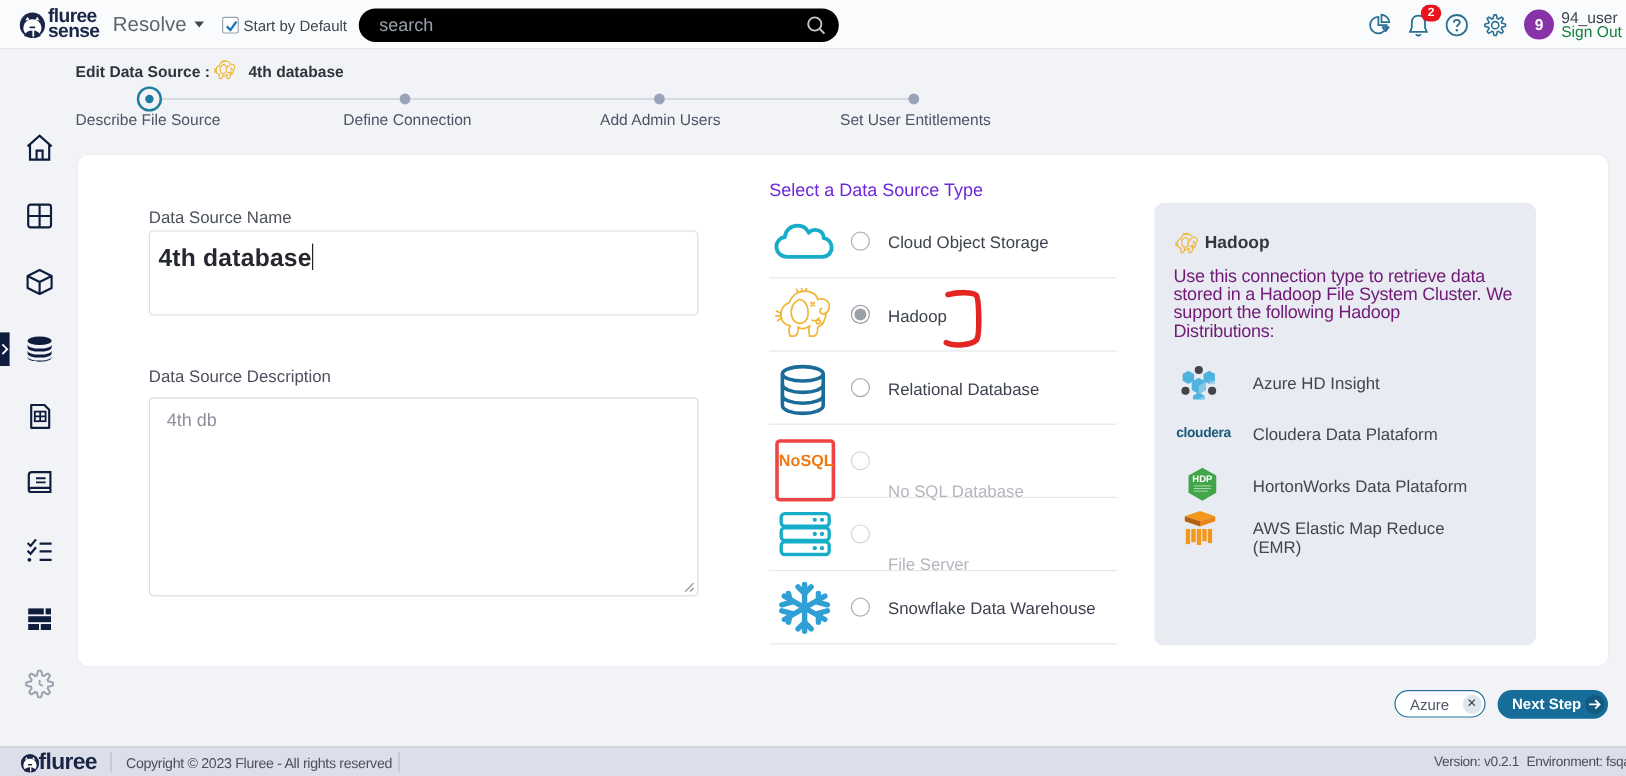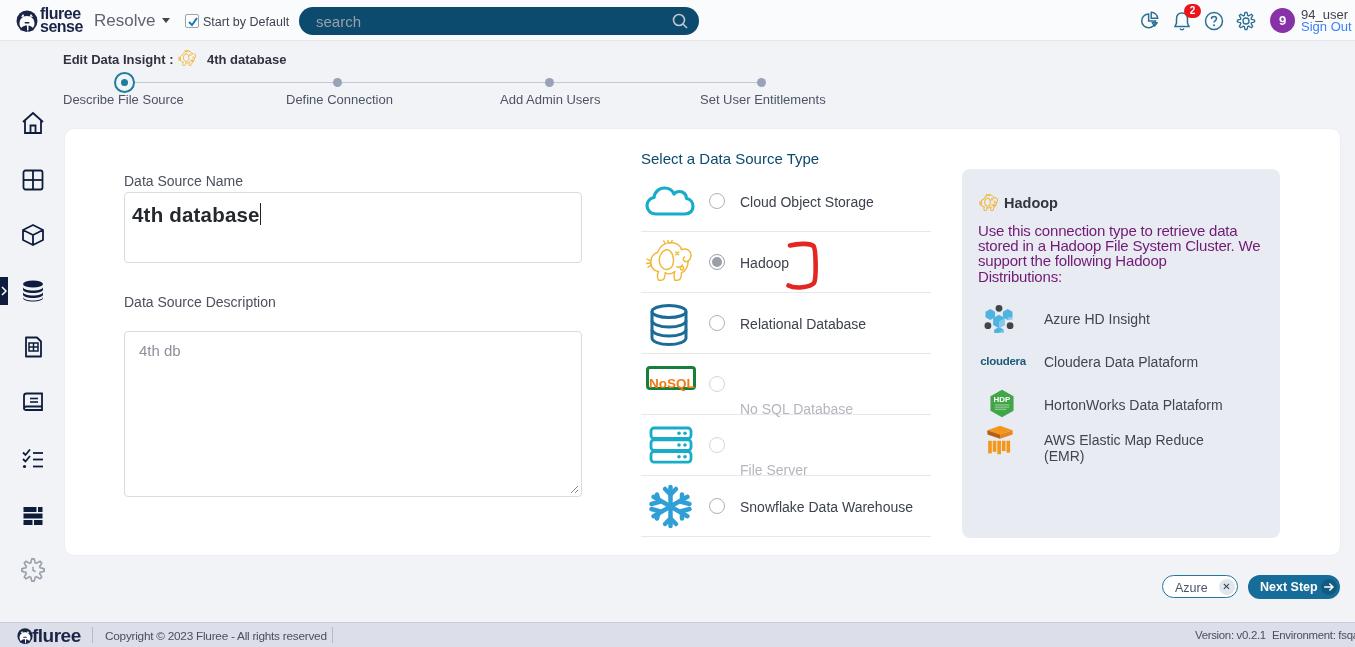--- a/index.html
+++ b/index.html
@@ -8,48 +8,48 @@
 .abs { position:absolute; }
 
 #header { position:absolute; left:0; top:0; width:1355px; height:41px; background:#fafbfd; border-bottom:1px solid #e4e6ea; }
 #logo { position:absolute; left:16px; top:10px; }
 #logotxt { position:absolute; left:40px; top:8px; color:#1b2547; font-weight:bold; font-size:16px; line-height:12.5px; letter-spacing:-0.5px; }
 #resolve { position:absolute; left:94px; top:11px; font-size:17px; color:#5f646e; }
 #resolve .caret { display:inline-block; margin-left:7px; vertical-align:3px; width:0; height:0; border-left:4.5px solid transparent; border-right:4.5px solid transparent; border-top:5px solid #40454f; }
 #chk { position:absolute; left:185px; top:14px; width:14px; height:14px; background:#fff; border:1px solid #9aa2ae; border-radius:2px; }
 #chk svg { position:absolute; left:1px; top:1px; }
 #chklabel { position:absolute; left:203px; top:14.5px; font-size:12.5px; color:#3e4450; }
-#search { position:absolute; left:299px; top:7px; width:400px; height:28px; background:#0c4a6e; border-radius:14px; }
+#search { position:absolute; left:299px; top:7px; width:400px; height:28px; background:#000000; border-radius:14px; }
 #search .ph { position:absolute; left:17px; top:6px; font-size:15px; color:#9aa0ab; }
 #search svg { position:absolute; right:10px; top:5px; }
 .hicon { position:absolute; top:11px; }
 #avatar { position:absolute; left:1270px; top:8px; width:25px; height:25px; border-radius:50%; background:#8832a8; color:#fff; font-size:13px; font-weight:bold; text-align:center; line-height:25px; }
 #usern { position:absolute; left:1301px; top:9px; font-size:13px; color:#3e4450; line-height:12px; }
-#usern .so { color:#3b82f6; }
+#usern .so { color:#15803d; }
 
 #edits { position:absolute; left:63px; top:52px; font-size:13px; font-weight:bold; color:#2e333e; }
 #edits2 { position:absolute; left:207px; top:52px; font-size:13px; font-weight:bold; color:#2e333e; }
 #stepline { position:absolute; left:124px; top:82px; width:638px; height:1px; background:#c3c8d2; }
 .dot { position:absolute; top:78px; width:9px; height:9px; border-radius:50%; background:#9aa2b8; }
 #step1 { position:absolute; left:114px; top:72px; width:21px; height:21px; border-radius:50%; border:2px solid #1d7d9e; background:#f2f3f7; }
 #step1 i { position:absolute; left:5px; top:5px; width:7px; height:7px; border-radius:50%; background:#1d7d9e; display:block; }
 .steplab { position:absolute; top:92px; font-size:13px; color:#4d5465; }
 
 .sicon { position:absolute; left:20px; }
 #active-mark { position:absolute; left:0; top:277px; width:8px; height:28px; background:#0e1c3d; }
 
 #card { position:absolute; left:64px; top:128px; width:1277px; height:428px; background:#fff; border-radius:10px; border:1px solid #eceef2; }
 .flabel { position:absolute; font-size:14px; color:#4b505c; }
 #inpname { position:absolute; left:124px; top:192px; width:458px; height:71px; background:#fff; border:1px solid #d9dbe0; border-radius:4px; }
 #inpname .val { position:absolute; left:7px; top:10px; font-size:20.5px; font-weight:bold; color:#25282e; letter-spacing:0.2px; }
 #inpname .cursor { display:inline-block; vertical-align:-3px; width:1.5px; height:22px; background:#222; }
 #txtarea { position:absolute; left:124px; top:331px; width:458px; height:166px; background:#fff; border:1px solid #d9dbe0; border-radius:4px; }
 #txtarea .val { position:absolute; left:14px; top:10px; font-size:15px; color:#8d919a; }
 
-#seltitle { position:absolute; left:641px; top:150px; font-size:15px; color:#0c4a6e; }
+#seltitle { position:absolute; left:641px; top:150px; font-size:15px; color:#6d28d9; }
 .sep { position:absolute; left:641px; width:290px; height:1px; background:#e7e8ec; }
 .radio { position:absolute; left:709px; width:16px; height:16px; border-radius:50%; background:#fff; border:1px solid #adb1b9; }
 .radio.dis { border-color:#d3d6db; }
 .radio.sel { border:1px solid #9b9fa8; }
 .radio.sel i { position:absolute; left:2px; top:2px; width:10px; height:10px; border-radius:50%; background:#9b9fa8; display:block; }
 .tlab { position:absolute; left:740px; font-size:14px; color:#3d424e; }
 .tlab.dis { color:#b3b6bd;margin-top:24px; }
 .ticon { position:absolute; left:645px; }
 
 #panel { position:absolute; left:962px; top:169px; width:318px; height:369px; background:#e9ebf2; border-radius:8px; }
@@ -117,21 +117,21 @@
       <circle cx="10" cy="14.2" r="1" fill="#2b7092"></circle>
     </svg>
   <svg class="hicon" style="left:1236px" width="20" height="20" viewBox="0 0 24 24">
       <path fill="none" stroke="#2b7092" stroke-width="1.6" d="M22.3 12.0 L22.3 13.0 L20.4 13.7 L18.6 14.0 L18.4 14.6 L18.1 15.3 L19.2 16.8 L20.0 18.5 L19.3 19.3 L18.5 20.0 L16.8 19.2 L15.3 18.1 L14.6 18.4 L14.0 18.6 L13.7 20.4 L13.0 22.3 L12.0 22.3 L11.0 22.3 L10.3 20.4 L10.0 18.6 L9.4 18.4 L8.7 18.1 L7.2 19.2 L5.5 20.0 L4.7 19.3 L4.0 18.5 L4.8 16.8 L5.9 15.3 L5.6 14.6 L5.4 14.0 L3.6 13.7 L1.7 13.0 L1.7 12.0 L1.7 11.0 L3.6 10.3 L5.4 10.0 L5.6 9.4 L5.9 8.7 L4.8 7.2 L4.0 5.5 L4.7 4.7 L5.5 4.0 L7.2 4.8 L8.7 5.9 L9.4 5.6 L10.0 5.4 L10.3 3.6 L11.0 1.7 L12.0 1.7 L13.0 1.7 L13.7 3.6 L14.0 5.4 L14.6 5.6 L15.3 5.9 L16.8 4.8 L18.5 4.0 L19.3 4.7 L20.0 5.5 L19.2 7.2 L18.1 8.7 L18.4 9.4 L18.6 10.0 L20.4 10.3 L22.3 11.0 L22.3 12.0 Z"></path>
       <circle cx="12" cy="12" r="3.6" fill="none" stroke="#2b7092" stroke-width="1.6"></circle>
     </svg>
   <div id="avatar">9</div>
   <div id="usern">94_user<br><span class="so">Sign Out</span></div>
 </div>
 
-<div id="edits">Edit Data Insight :</div>
+<div id="edits">Edit Data Source :</div>
 <svg class="abs" style="left:178px; top:50px;" width="19" height="17" viewBox="0 0 50 46">
     <g stroke="#f2b638" stroke-width="2.6" fill="none" stroke-linecap="round" stroke-linejoin="round">
       <path d="M24 3 C30 2,36 5,37 10"></path>
       <path d="M37 10 C43 8,47.5 12,47 16.5 C46.5 21.5,42.5 23.8,40 22 C38.3 20.7,38.6 18.4,40.3 17.8"></path>
       <path d="M44 22 C44 28,41 33,37 34 C37 38,36 42,33 42 L30 42 C29 38,29 35,30 33"></path>
       <path d="M30 33 C26 36,22 36,20 34 C20 38,19 42,16 42 L13 42 C11.5 39,12 35,13 33"></path>
       <path d="M13 33 C7 32,4 27,5 22 C5 18,8 14,12 13 C14 7,19 3,24 3"></path>
       <path d="M5 22 l-4 -2 M5 24 l-4.5 0.5 M5.5 26 l-3.5 2.5"></path>
       <path d="M20 4 l-1.5 -3 M23 3 l0 -3 M26 3 l1.5 -3"></path>
       <path d="M21 10 C15.5 12,12.5 19,14.5 25 C16 30,20.5 32,24.5 30 C27.5 28.5,29 25,28.5 20 C28 14,25 10.5,21 10 Z"></path>
@@ -202,21 +202,21 @@
   </svg>
 <div id="active-mark"><svg width="8" height="28" viewBox="0 0 8 28">
       <path d="M2 10 L6 14 L2 18" fill="none" stroke="#fff" stroke-width="1.5"></path>
     </svg></div>
 
 <div id="card"></div>
 <div class="flabel" style="left:124px; top:173px;">Data Source Name</div>
 <div id="inpname">
     <span class="val">4th database<span class="cursor"></span></span>
   </div>
-<div class="flabel" style="left:124px; top:294px;text-align:right;">Data Source Description</div>
+<div class="flabel" style="left:124px; top:305px;text-align:right;">Data Source Description</div>
 <div id="txtarea">
     <span class="val">4th db</span>
 <svg style="position:absolute; right:2px; bottom:2px;" width="10" height="10" viewBox="0 0 10 10">
       <line x1="2" y1="9" x2="9" y2="2" stroke="#888" stroke-width="1"></line>
       <line x1="6" y1="9" x2="9" y2="6" stroke="#888" stroke-width="1"></line>
     </svg>
 </div>
 
 <div id="seltitle">Select a Data Source Type</div>
 <div class="sep" style="top:231px"></div>
@@ -254,21 +254,21 @@
     </g>
   </svg>
 <svg class="ticon" style="left:648px; top:303px" width="42" height="44" viewBox="0 0 42 44">
     <g stroke="#1b6b99" stroke-width="3" fill="none">
       <ellipse cx="21" cy="8.5" rx="17" ry="6"></ellipse>
       <path d="M4 8.5 L4 35 C4 38.5,11.5 41.5,21 41.5 C30.5 41.5,38 38.5,38 35 L38 8.5"></path>
       <path d="M4 17.5 C4 21,11.5 24,21 24 C30.5 24,38 21,38 17.5"></path>
       <path d="M4 26.5 C4 30,11.5 33,21 33 C30.5 33,38 30,38 26.5"></path>
     </g>
   </svg>
-<div class="abs" style="left:646px; top:366px; width:50px; height:24px; border:3px solid #15803d; border-radius:4px; color:#f07a12; font-weight:bold; font-size:13.5px; text-align:center; line-height:30px;">NoSQL</div>
+<div class="abs" style="left:646px; top:366px; width:50px; height:52px; border:3px solid #ef4444; border-radius:4px; color:#f07a12; font-weight:bold; font-size:13.5px; text-align:center; line-height:30px;">NoSQL</div>
 <svg class="ticon" style="left:648px; top:426px" width="46" height="38" viewBox="0 0 46 38">
     <g stroke="#17adc9" stroke-width="2.8" fill="none">
       <rect x="3" y="2" width="40" height="10.5" rx="3"></rect>
       <rect x="3" y="13.8" width="40" height="10.5" rx="3"></rect>
       <rect x="3" y="25.6" width="40" height="10.5" rx="3"></rect>
     </g>
     <g fill="#17adc9">
       <circle cx="31" cy="7.2" r="1.8"></circle>
       <circle cx="37" cy="7.2" r="1.8"></circle>
       <circle cx="31" cy="19" r="1.8"></circle>

